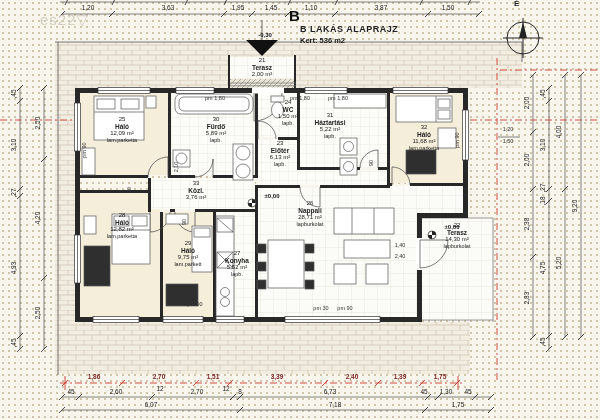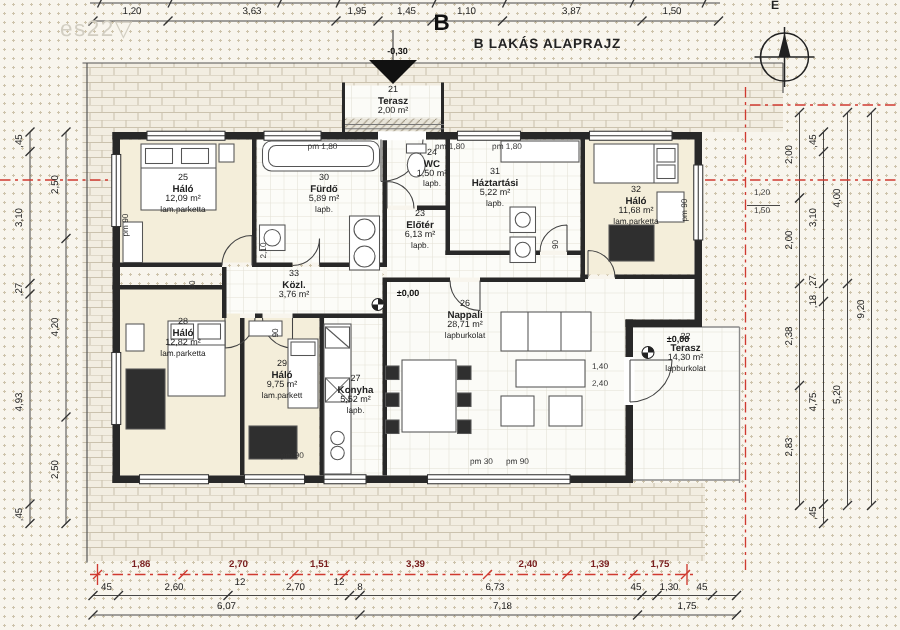--- a/index.html
+++ b/index.html
@@ -16,21 +16,21 @@
   .dimv{font-size:6.5px;color:#222;transform:translate(-50%,-50%) rotate(-90deg);}
   .dimr{font-size:6.5px;color:#7a1f1f;transform:translateX(-50%);font-weight:bold;}
   .ann{font-size:5.5px;color:#333;transform:translateX(-50%);}
   .annv{font-size:5.5px;color:#333;transform:translate(-50%,-50%) rotate(-90deg);}
   .room{position:absolute;transform:translateX(-50%);text-align:center;line-height:1.15;}
   .room span{display:block;}
   .r-num{font-size:6px;}
   .r-name{font-size:6.5px;font-weight:bold;}
   .r-area{font-size:6px;}
   .r-floor{font-size:5.5px;}
-  .title-block{position:absolute;left:282px;top:24px;width:166px;text-align:center;line-height:1.3;}
+  .title-block{position:absolute;left:300px;top:24px;width:166px;text-align:left;line-height:1.3;}
   .title-block .tb-title{font-size:9px;font-weight:bold;letter-spacing:.5px;}
   .title-block .tb-line{font-size:7.5px;font-weight:bold;color:#1c1c1c;}
   .watermark{position:absolute;left:40px;top:12px;font-size:15px;color:#d2cec2;letter-spacing:1px;}
   .sect-b{position:absolute;left:289px;top:8px;font-size:15px;font-weight:bold;color:#111;}
   .north-e{position:absolute;left:514px;top:0px;font-size:8px;font-weight:bold;}
   .lvl{font-size:6px;font-weight:bold;color:#111;transform:translateX(-50%);}
 </style>
 </head>
 <body>
 
@@ -274,20 +274,21 @@
     </g>
   </g>
 </svg>
 
 <div class="lbl watermark">es22▽</div>
 <div class="lbl sect-b">B</div>
 <div class="lbl north-e">É</div>
 
 <div class="title-block">
   <div class="tb-title">B LAKÁS ALAPRAJZ</div>
+  <div class="tb-line">Kert: 536 m2</div>
 </div>
 
 <div class="room" style="left:262px;top:57px;">
   <span class="r-num">21</span>
   <span class="r-name">Terasz</span>
   <span class="r-area">2,00 m²</span>
 </div>
 <div class="room" style="left:457px;top:222px;">
   <span class="r-num">22</span>
   <span class="r-name">Terasz</span>

